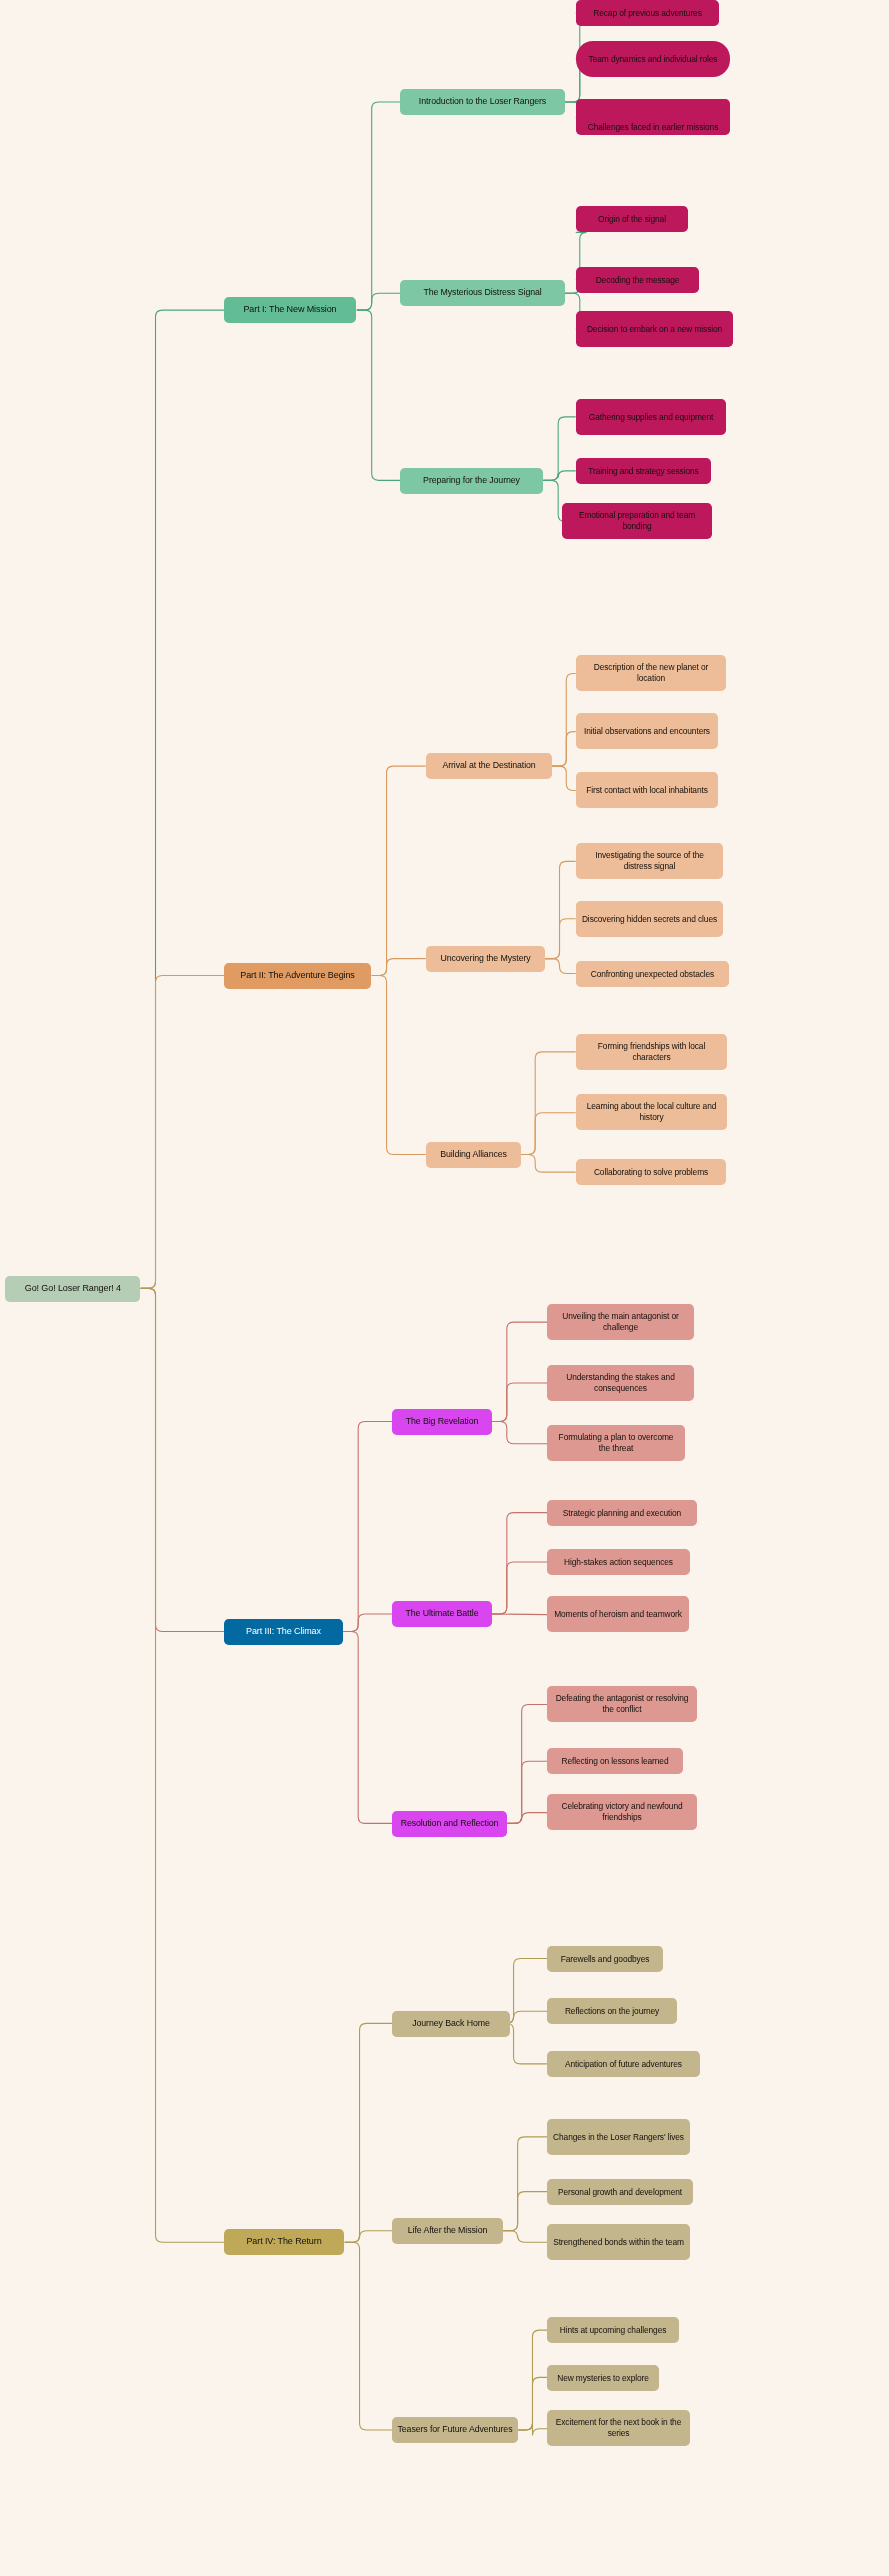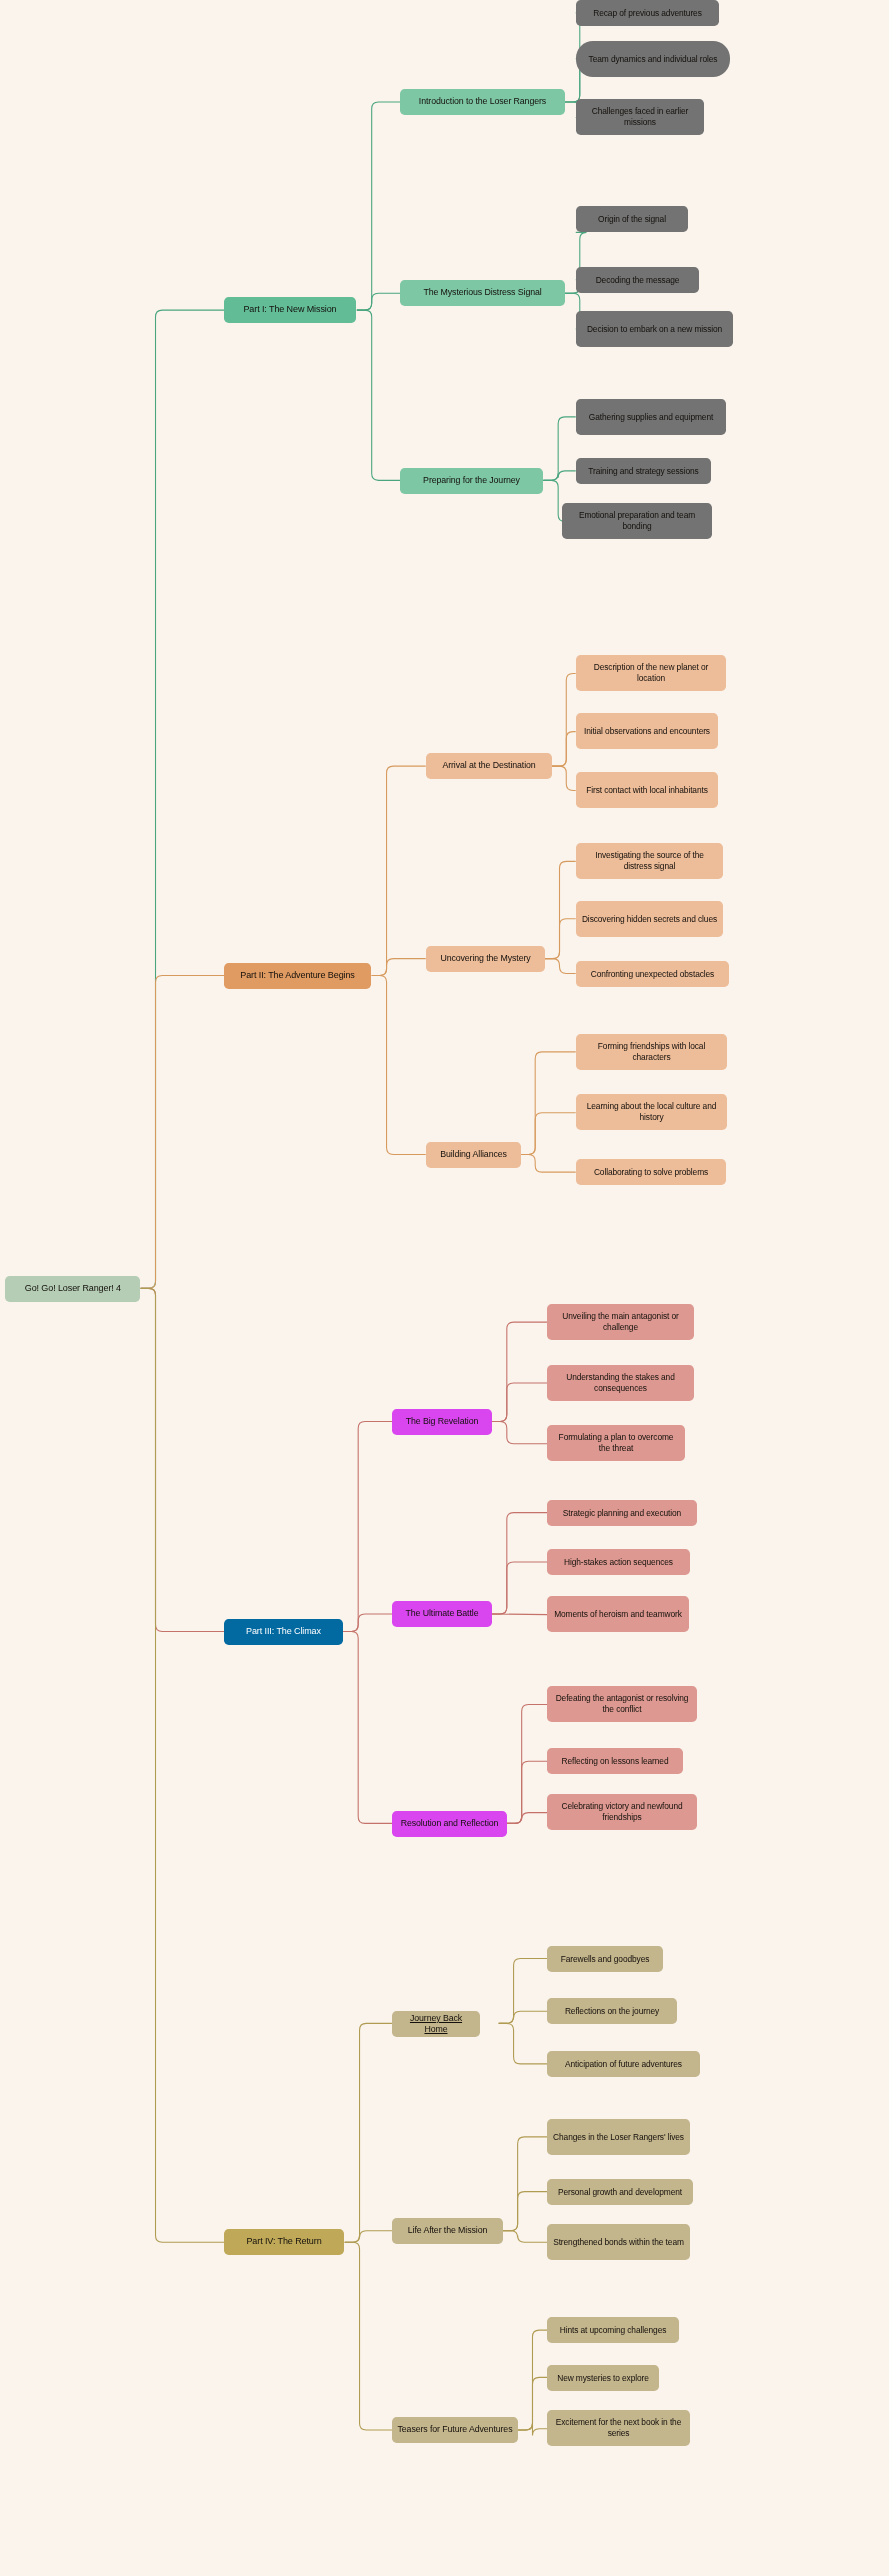--- a/index.html
+++ b/index.html
@@ -46,21 +46,21 @@
   
   .lvl-root   { font-size: 9px; }
   .lvl-part   { font-size: 9px; }
   .lvl-branch { font-size: 8.8px; }
   .lvl-leaf   { font-size: 8.4px; }
 
   
   .c-green-root   { background: #b4cdb4; }
   .c-green-part   { background: #62bd97; }
   .c-green-branch { background: #7dc7a5; }
-  .c-green-leaf   { background: #737373; }
+  .c-green-leaf   { background: #be185d; }
   
   .c-orange-part   { background: #e09b62; }
   .c-orange-branch { background: #edbc98; }
   .c-orange-leaf   { background: #edbc98; }
   
   .c-red-part   { background: #0369a1; color:#ffffff; }
   .c-red-branch { background: #d946ef; }
   .c-red-leaf   { background: #dd9991; }
   
   .c-olive-part   { background: #bfa958; }
@@ -134,21 +134,21 @@
       </div>
       <div class="node lvl-branch c-green-branch" style="left: 400px; top: 89px; width: 165px; height: 26px;">
         <span class="node-label">Introduction to the Loser Rangers</span>
       </div>
       <div class="node lvl-leaf c-green-leaf" style="left: 576px; top: 0px; width: 143px; height: 26px;">
         <span class="node-label">Recap of previous adventures</span>
       </div>
       <div class="node lvl-leaf c-green-leaf" style="left: 576px; top: 41px; width: 154px; height: 36px; border-radius: 17px;">
         <span class="node-label">Team dynamics and individual roles</span>
       </div>
-      <div class="node lvl-leaf c-green-leaf" style="left: 576px; top: 99px; width: 128px; height: 36px;">
+      <div class="node lvl-leaf c-green-leaf" style="left: 576px; top: 99px; width: 154px; height: 36px; align-items: flex-end;">
         <span class="node-label">Challenges faced in earlier missions</span>
       </div>
       <div class="node lvl-branch c-green-branch" style="left: 400px; top: 280px; width: 165px; height: 26px;">
         <span class="node-label">The Mysterious Distress Signal</span>
       </div>
       <div class="node lvl-leaf c-green-leaf" style="left: 576px; top: 206px; width: 112px; height: 26px;">
         <span class="node-label">Origin of the signal</span>
       </div>
       <div class="node lvl-leaf c-green-leaf" style="left: 576px; top: 267px; width: 123px; height: 26px;">
         <span class="node-label">Decoding the message</span>
@@ -242,21 +242,21 @@
       </div>
       <div class="node lvl-leaf c-red-leaf" style="left: 547px; top: 1748px; width: 136px; height: 26px;">
         <span class="node-label">Reflecting on lessons learned</span>
       </div>
       <div class="node lvl-leaf c-red-leaf" style="left: 547px; top: 1794px; width: 150px; height: 36px;">
         <span class="node-label">Celebrating victory and newfound friendships</span>
       </div>
       <div class="node lvl-part c-olive-part" style="left: 224px; top: 2229px; width: 120px; height: 26px;">
         <span class="node-label">Part IV: The Return</span>
       </div>
-      <div class="node lvl-branch c-olive-branch" style="left: 392px; top: 2011px; width: 88px; height: 26px; text-decoration: underline;">
+      <div class="node lvl-branch c-olive-branch" style="left: 392px; top: 2011px; width: 118px; height: 26px;">
         <span class="node-label">Journey Back Home</span>
       </div>
       <div class="node lvl-leaf c-olive-leaf" style="left: 547px; top: 1946px; width: 116px; height: 26px;">
         <span class="node-label">Farewells and goodbyes</span>
       </div>
       <div class="node lvl-leaf c-olive-leaf" style="left: 547px; top: 1998px; width: 130px; height: 26px;">
         <span class="node-label">Reflections on the journey</span>
       </div>
       <div class="node lvl-leaf c-olive-leaf" style="left: 547px; top: 2051px; width: 153px; height: 26px;">
         <span class="node-label">Anticipation of future adventures</span>

